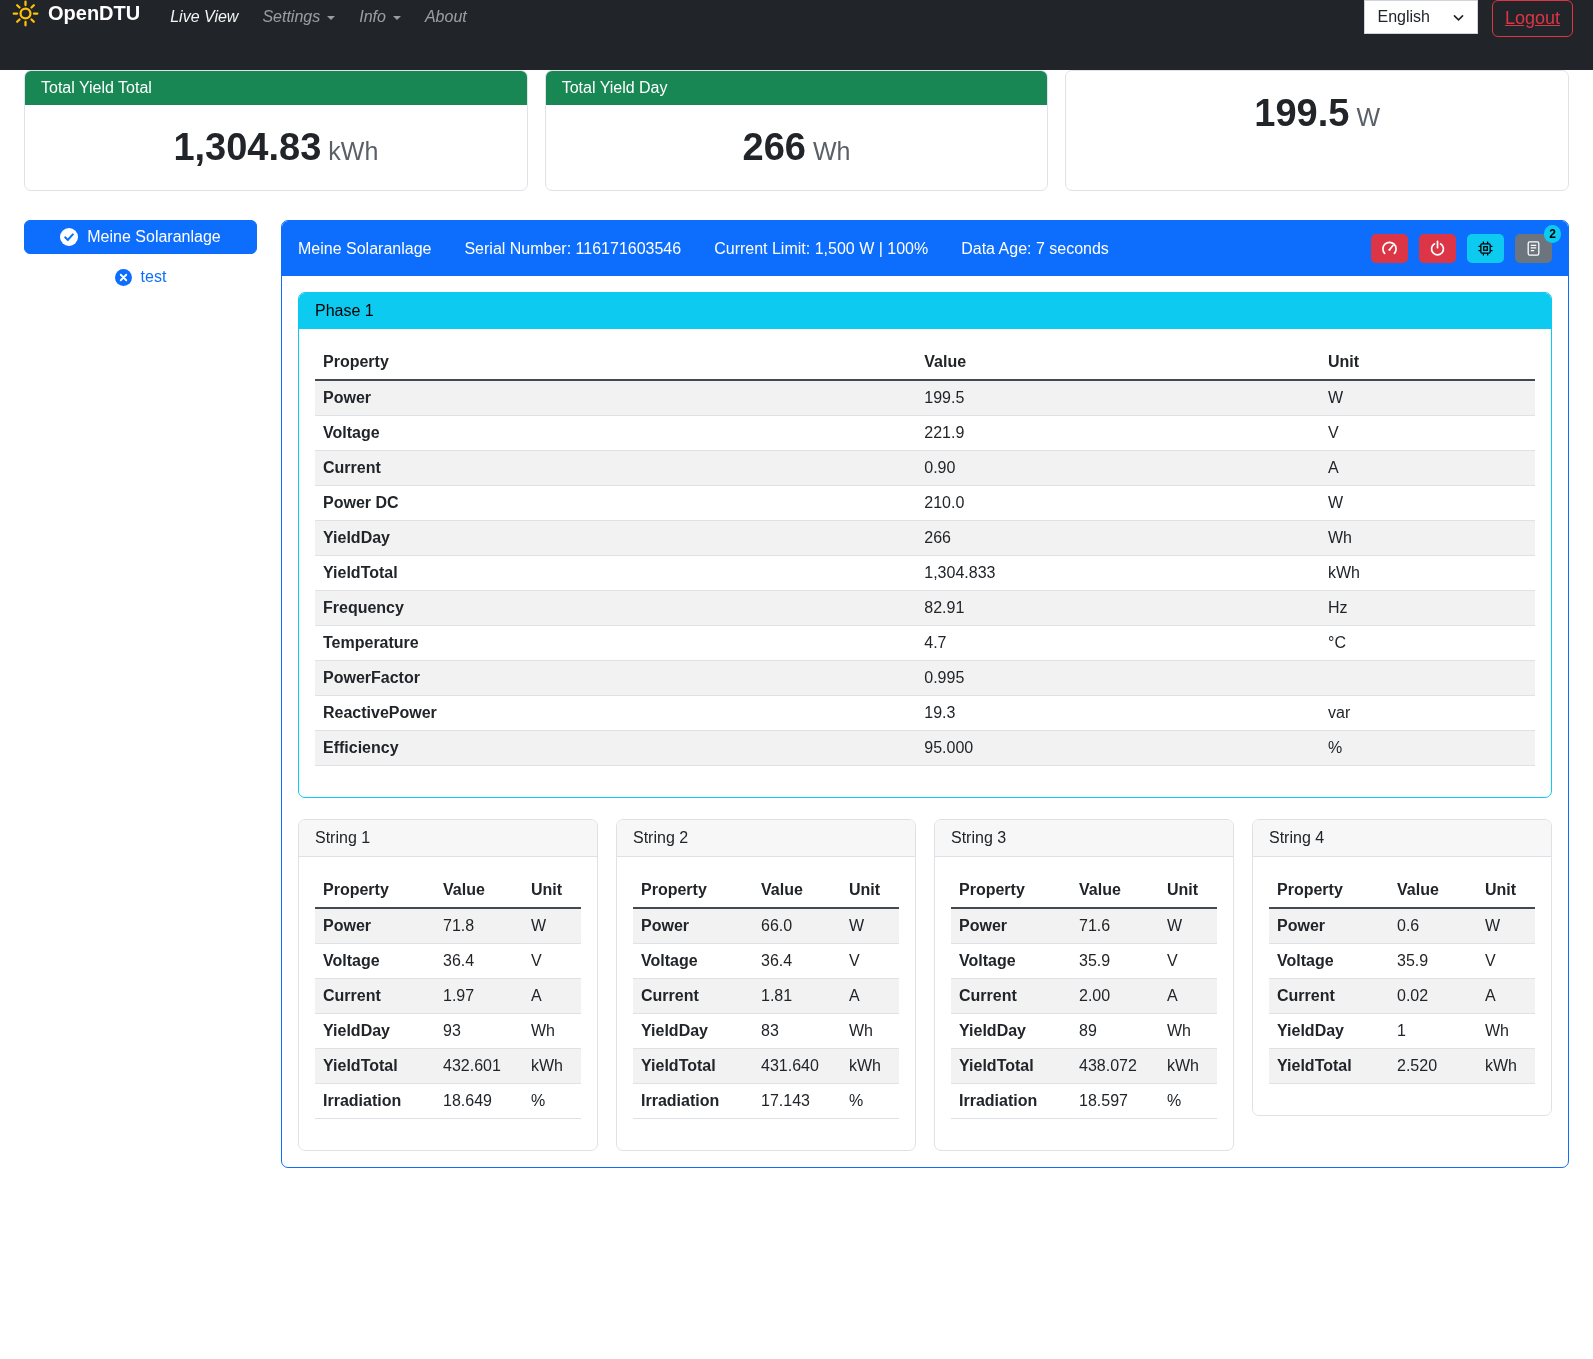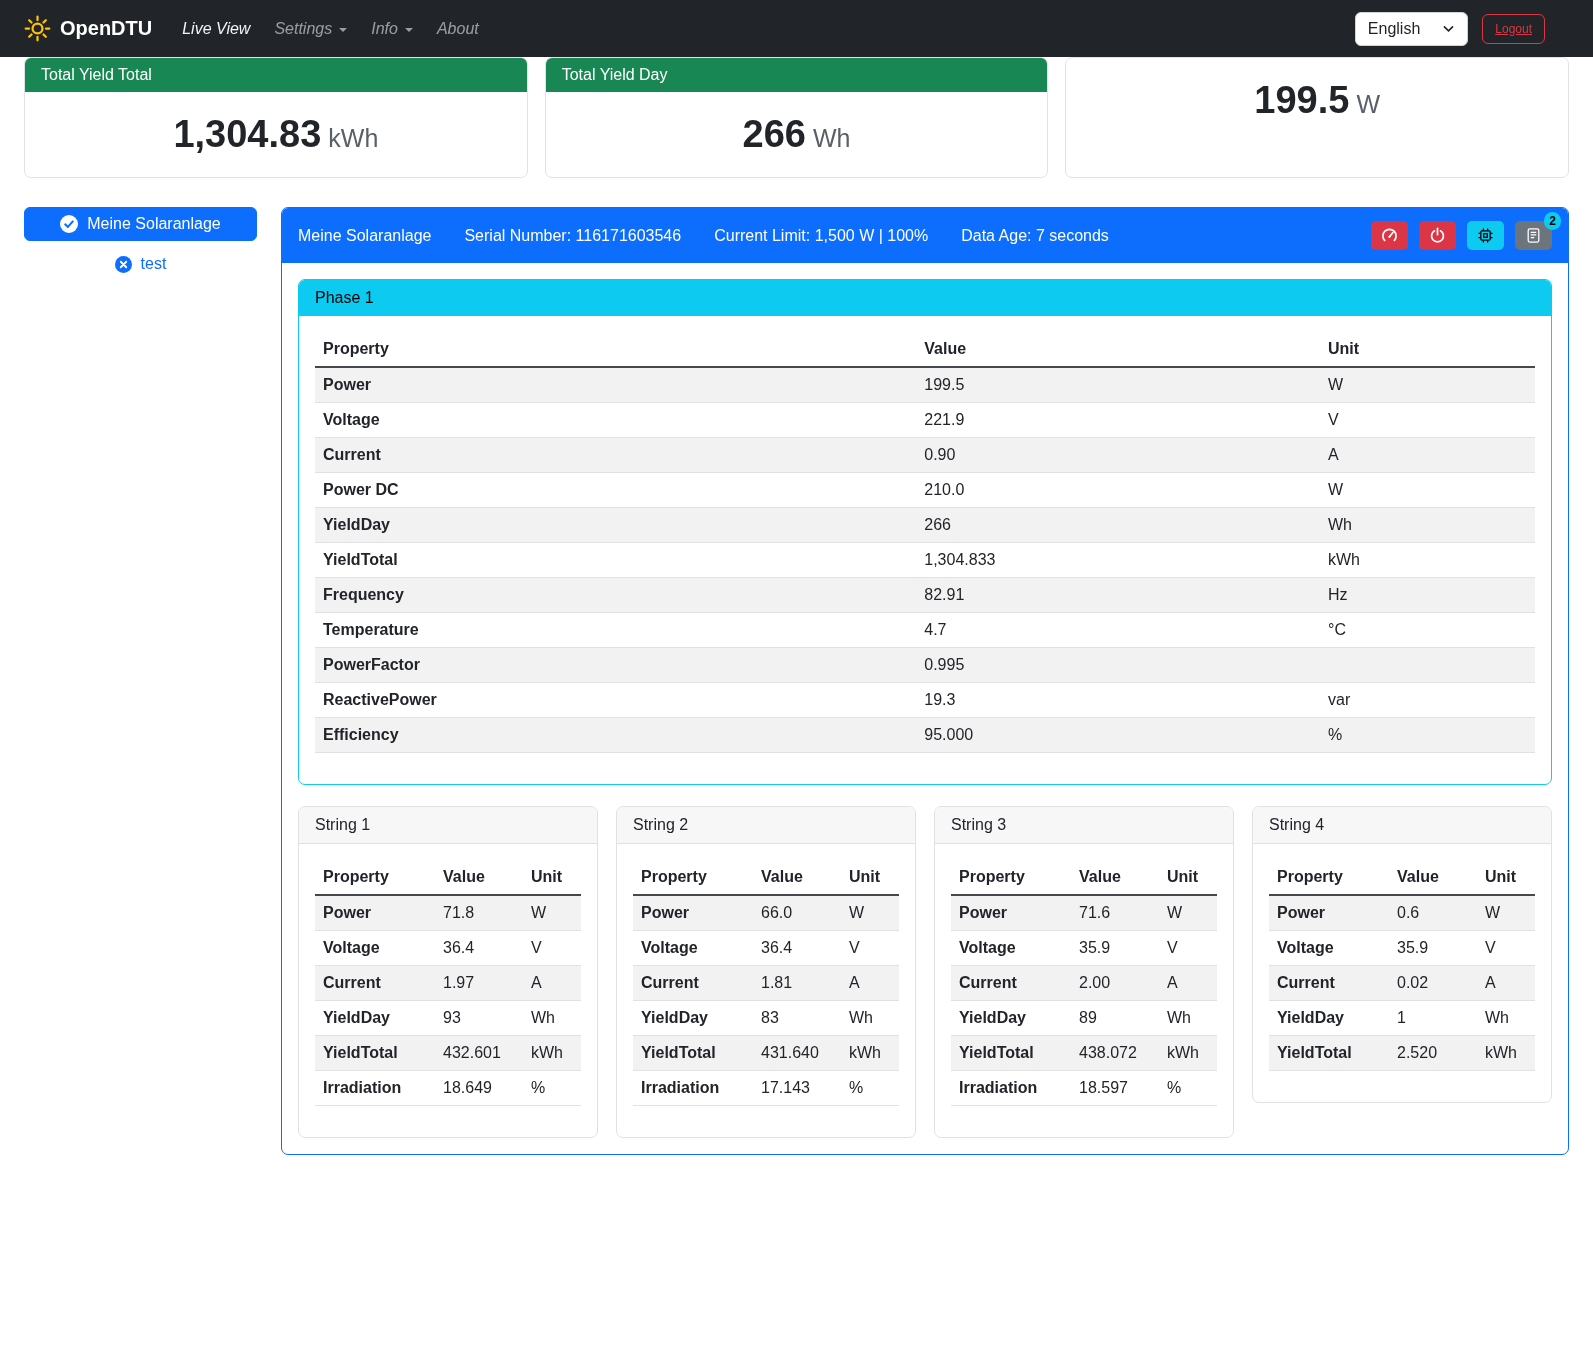--- a/index.html
+++ b/index.html
@@ -1,27 +1,27 @@
 <!DOCTYPE html>
 <html style="--navbar-bg: #212529; --primary: #0d6efd; --success: #198754; --info: #0dcaf0; --danger: #dc3545; --secondary: #6c757d; --brand-yellow: #ffc107;"><head>
 <meta charset="utf-8">
 <style>
   * { box-sizing: border-box; margin: 0; padding: 0; }
   html, body { width: 1593px; background: #fff; }
   body { font-family: "Liberation Sans", sans-serif; color: #212529; font-size: 16px; }
 
   
-  .navbar { background: var(--navbar-bg, #212529); height: 57px; display: flex; align-items: center; padding: 0 24px; }
+  .navbar { background: var(--navbar-bg, #212529); height: 70px; display: flex; align-items: flex-start; padding: 0 12px; }
   .brand { display: flex; align-items: center; gap: 9px; color: #fff; font-size: 20px; font-weight: 600; margin-right: 22px; text-decoration: none; }
   .nav-link { color: rgba(255,255,255,.55); text-decoration: none; padding: 8px 8px; margin-right: 8px; cursor: pointer; font-style: italic; }
   .nav-link.active { color: rgba(255,255,255,.95); }
   .caret::after { content: ""; display: inline-block; margin-left: 7px; vertical-align: 2px; border-top: 4px solid currentColor; border-left: 4px solid transparent; border-right: 4px solid transparent; }
   .nav-spacer { flex: 1; }
-  .lang-select { background: #fff; border: 1px solid #ced4da; border-radius: 6px; padding: 7px 12px; display: flex; align-items: center; gap: 22px; cursor: pointer; margin-right: 14px; }
-  .logout-btn { background: transparent; color: var(--danger, #dc3545); border: 1px solid var(--danger, #dc3545); border-radius: 6px; padding: 7px 12px; font-size: 12px; cursor: pointer; margin-right: 24px; font-family: inherit; text-decoration: underline; }
+  .lang-select { background: #fff; border: 1px solid #ced4da; border-radius: 0; padding: 7px 12px; display: flex; align-items: center; gap: 22px; cursor: pointer; margin-right: 14px; }
+  .logout-btn { background: transparent; color: var(--danger, #dc3545); border: 1px solid var(--danger, #dc3545); border-radius: 6px; padding: 7px 12px; font-size: 18px; cursor: pointer; margin-right: 8px; font-family: inherit; text-decoration: underline; }
 
   
   .container { padding: 0 24px 26px; }
   h1 { font-size: 40px; font-weight: 700; margin: 19px 0 24px; }
 
   .summary-row { display: flex; gap: 17px; }
   .summary-card { flex: 1; border: 1px solid #dfe3e7; border-radius: 7px; overflow: hidden; }
   .summary-header { background: var(--success, #198754); color: #fff; padding: 8px 16px; }
   .summary-body { padding: 21px 16px; text-align: center; }
   .summary-value { font-size: 38px; font-weight: 600; }

